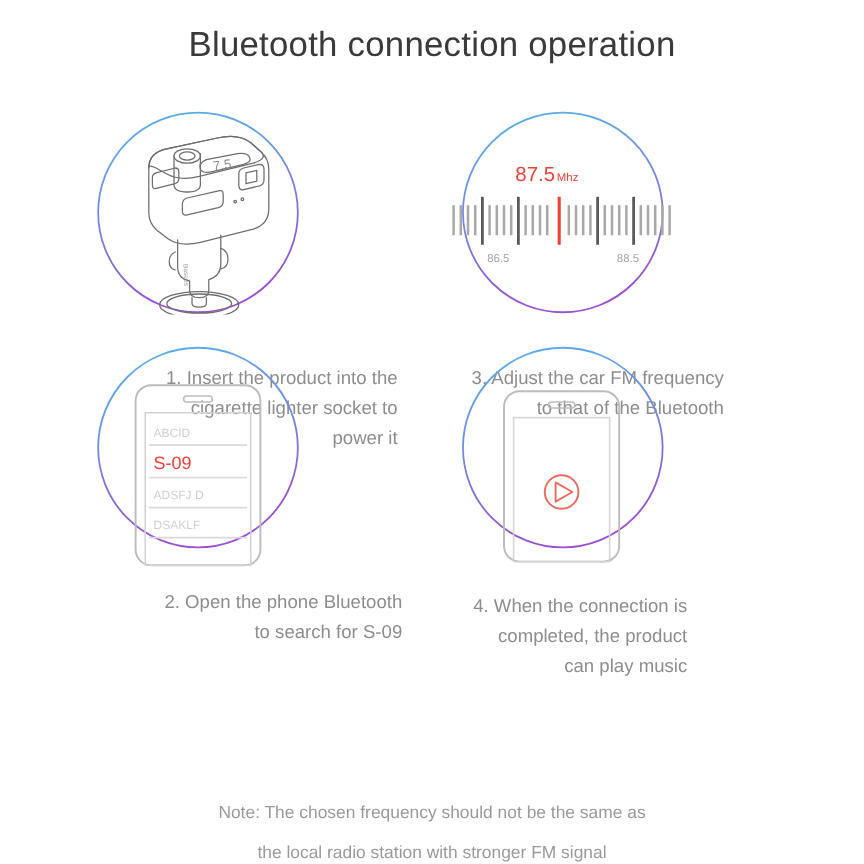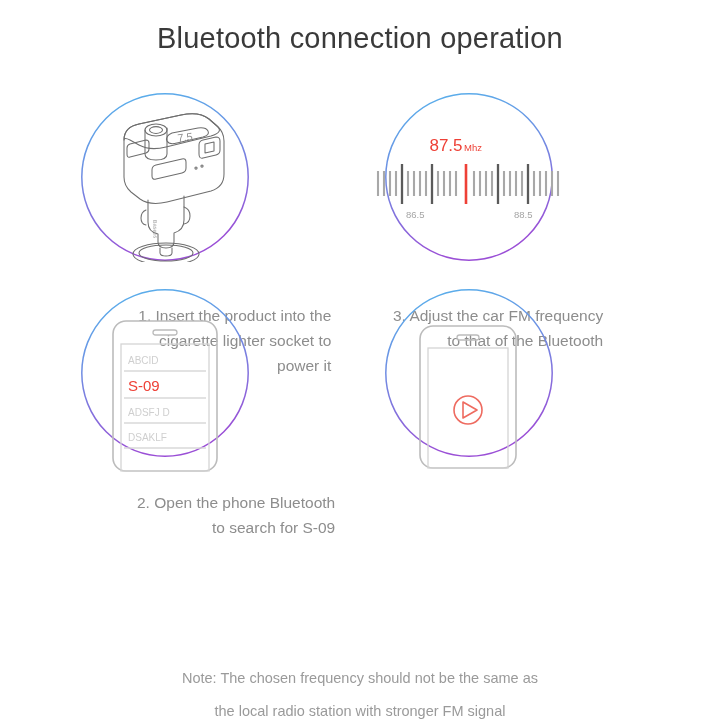--- a/index.html
+++ b/index.html
@@ -320,18 +320,23 @@
             <rect x="44" y="60" width="80" height="120" fill="none" stroke="#d4d4d4" stroke-width="1.3"></rect>
 
             <g>
               <circle cx="84" cy="122" r="14" fill="none" stroke="#EE6B60" stroke-width="1.6"></circle>
               <path d="M79 114 L93 122 L79 130 Z" fill="none" stroke="#EE6B60" stroke-width="1.6" stroke-linejoin="round"></path>
             </g>
           </svg>
 
         </div>
       </div>
+      <div class="caption cap-pos-4">
+        <span class="caption-inner">4. When the connection is
+completed, the product
+can play music</span>
+      </div>
     </div>
   </div>
 </div>
 
 <div class="note">Note: The chosen frequency should not be the same as
 the local radio station with stronger FM signal</div>
 
 </body></html>

